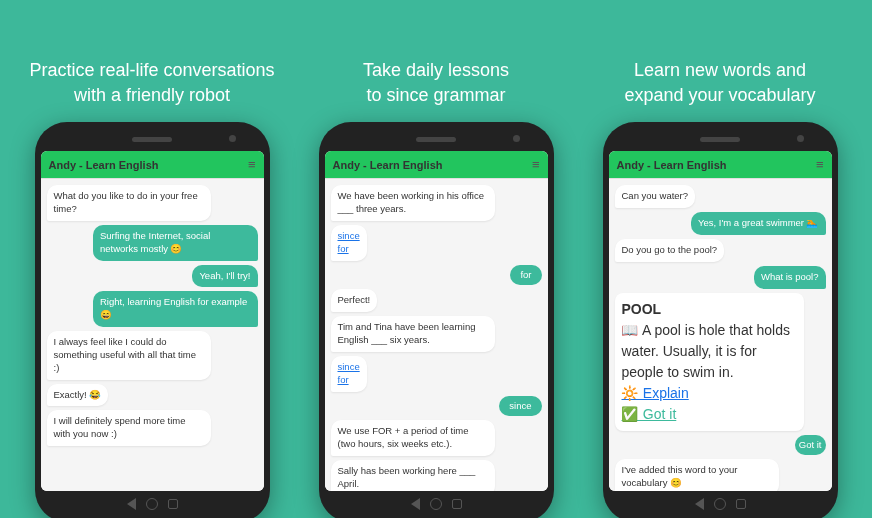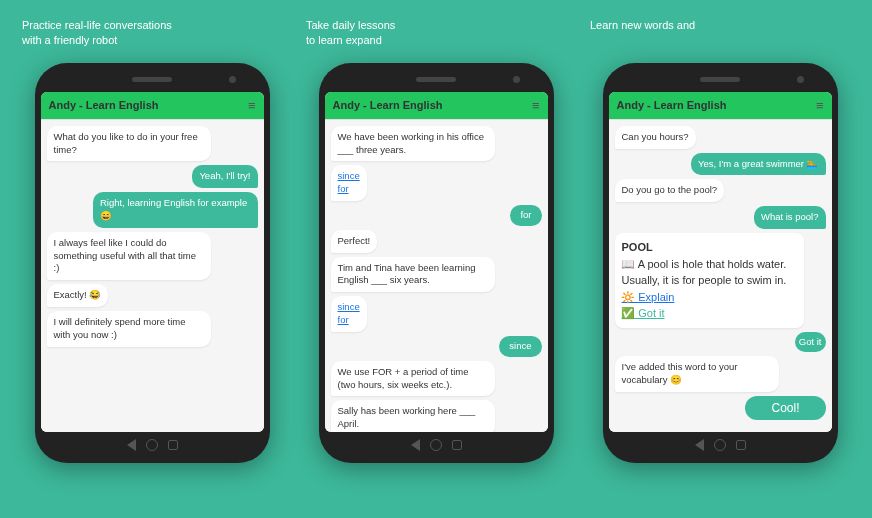--- a/index.html
+++ b/index.html
@@ -17,24 +17,26 @@
     }
 
     .top-captions {
       display: flex;
       width: 100%;
       justify-content: space-around;
       margin-bottom: 14px;
     }
 
     .caption {
+      text-align: center;
       color: white;
-      font-size: 11px;
+      font-size: 18px;
       line-height: 1.4;
       width: 260px;
+      margin-top: 40px;
     }
 
     .phones-row {
       display: flex;
       justify-content: space-around;
       width: 100%;
       align-items: flex-start;
     }
 
     .phone {
@@ -174,59 +176,61 @@
 
     .link-text {
       color: #1a73e8;
       text-decoration: underline;
     }
 
     .vocab-block {
       background: white;
       border-radius: 8px;
       padding: 6px 7px;
-      font-size: 11px;
+      font-size: 14px;
       color: #333;
       line-height: 1.5;
       align-self: flex-start;
       max-width: 90%;
       box-shadow: 0 1px 2px rgba(0,0,0,0.08);
     }
   </style>
 </head>
 <body>
 
 <div class="top-captions">
   <div class="caption">
     <span>Practice real-life conversations</span><br>
     <span>with a friendly robot</span>
   </div>
   <div class="caption">
     <span>Take daily lessons</span><br>
-    <span>to learn expand</span>
+    <span>to since grammar</span>
   </div>
   <div class="caption">
     <span>Learn new words and</span><br>
+    <span>expand your vocabulary</span>
   </div>
 </div>
 
 <div class="phones-row">
 
   <div class="phone">
     <div class="phone-top-bar">
       <div class="phone-speaker"></div>
       <div class="phone-camera"></div>
     </div>
     <div class="phone-screen">
       <div class="app-header">
         <span>Andy - Learn English</span>
         <span class="hamburger">≡</span>
       </div>
       <div class="chat-area">
         <div class="msg left">What do you like to do in your free time?</div>
+        <div class="msg right">Surfing the Internet, social networks mostly 😊</div>
         <div class="msg right">Yeah, I'll try!</div>
         <div class="msg right">Right, learning English for example 😄</div>
         <div class="msg left">I always feel like I could do something useful with all that time :)</div>
         <div class="msg left">Exactly! 😂</div>
         <div class="msg left">I will definitely spend more time with you now :)</div>
       </div>
     </div>
     <div class="phone-bottom-bar">
       <div class="btn-triangle"></div>
       <div class="btn-circle"></div>
@@ -267,21 +271,21 @@
     <div class="phone-top-bar">
       <div class="phone-speaker"></div>
       <div class="phone-camera"></div>
     </div>
     <div class="phone-screen">
       <div class="app-header">
         <span>Andy - Learn English</span>
         <span class="hamburger">≡</span>
       </div>
       <div class="chat-area">
-        <div class="msg left">Can you hours?</div>
+        <div class="msg left">Can you water?</div>
         <div class="msg right">Yes, I'm a great swimmer 🏊</div>
         <div class="msg left">Do you go to the pool?</div>
         <div class="msg right">What is pool?</div>
         <div class="vocab-block">
           <div><strong>POOL</strong></div>
           <div>📖 A pool is hole that holds water. Usually, it is for people to swim in.</div>
           <div><span class="link-text">🔆 Explain</span></div>
           <div><span class="link-text" style="color:#3dba9c;">✅ Got it</span></div>
         </div>
         <div class="msg right-float" style="padding:4px 4px; font-size:9.5px;">Got it</div>

